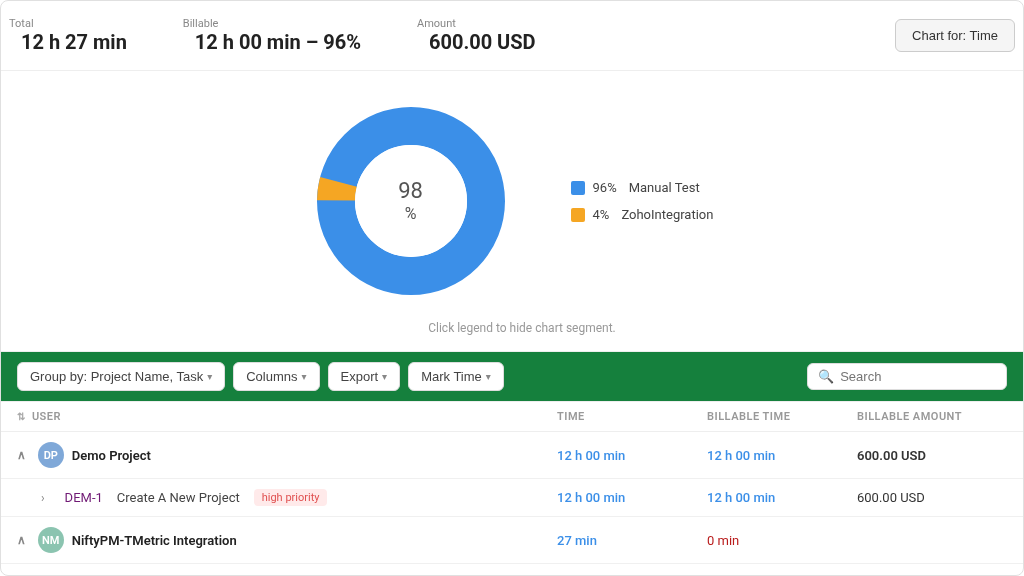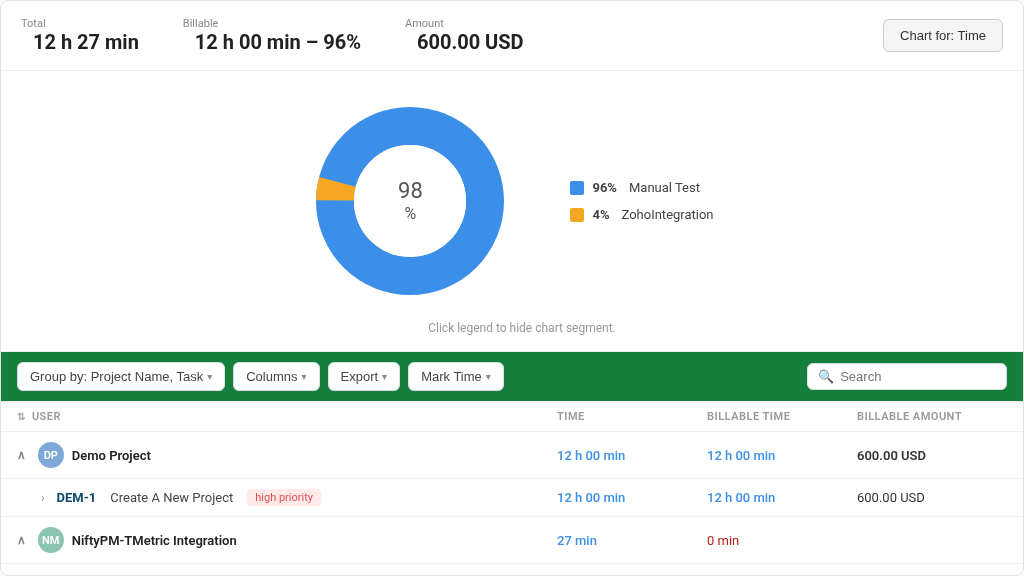--- a/index.html
+++ b/index.html
@@ -16,23 +16,23 @@
       background: #fff;
       border: 1px solid #e0e0e0;
       border-radius: 8px;
       overflow: hidden;
     }
 
     
     .stats-bar {
       display: flex;
       align-items: center;
-      padding: 16px 20px;
+      padding: 16px 8px;
       border-bottom: 1px solid #eee;
-      gap: 44px;
+      gap: 56px;
     }
     .stat-item {
       display: flex;
       flex-direction: column;
     }
     .stat-label {
       font-size: 11px;
       color: #888;
       font-weight: 400;
     }
@@ -93,21 +93,21 @@
       font-size: 13px;
       color: #444;
     }
     .legend-color {
       width: 14px;
       height: 14px;
       border-radius: 2px;
       flex-shrink: 0;
     }
     .legend-pct {
-      font-weight: 700;
+      font-weight: 400;
       margin-right: 4px;
     }
     .chart-hint {
       text-align: center;
       font-size: 12px;
       color: #999;
       padding: 10px 0 16px;
       margin-left: 20px;
     }
 
@@ -243,23 +243,24 @@
       font-size: 12px;
       margin-right: 4px;
     }
     .expand-btn {
       cursor: pointer;
       color: #888;
       font-size: 12px;
       margin-right: 4px;
     }
     .task-link {
-      color: #0c4a6e;
-      font-weight: 700;
+      color: #701a75;
+      font-weight: 400;
       margin-right: 6px;
+      margin-left: 8px;
     }
     .priority-badge {
       display: inline-block;
       padding: 2px 8px;
       border-radius: 4px;
       font-size: 11px;
       background: #ffeaea;
       color: #e05050;
       margin-left: 6px;
     }

